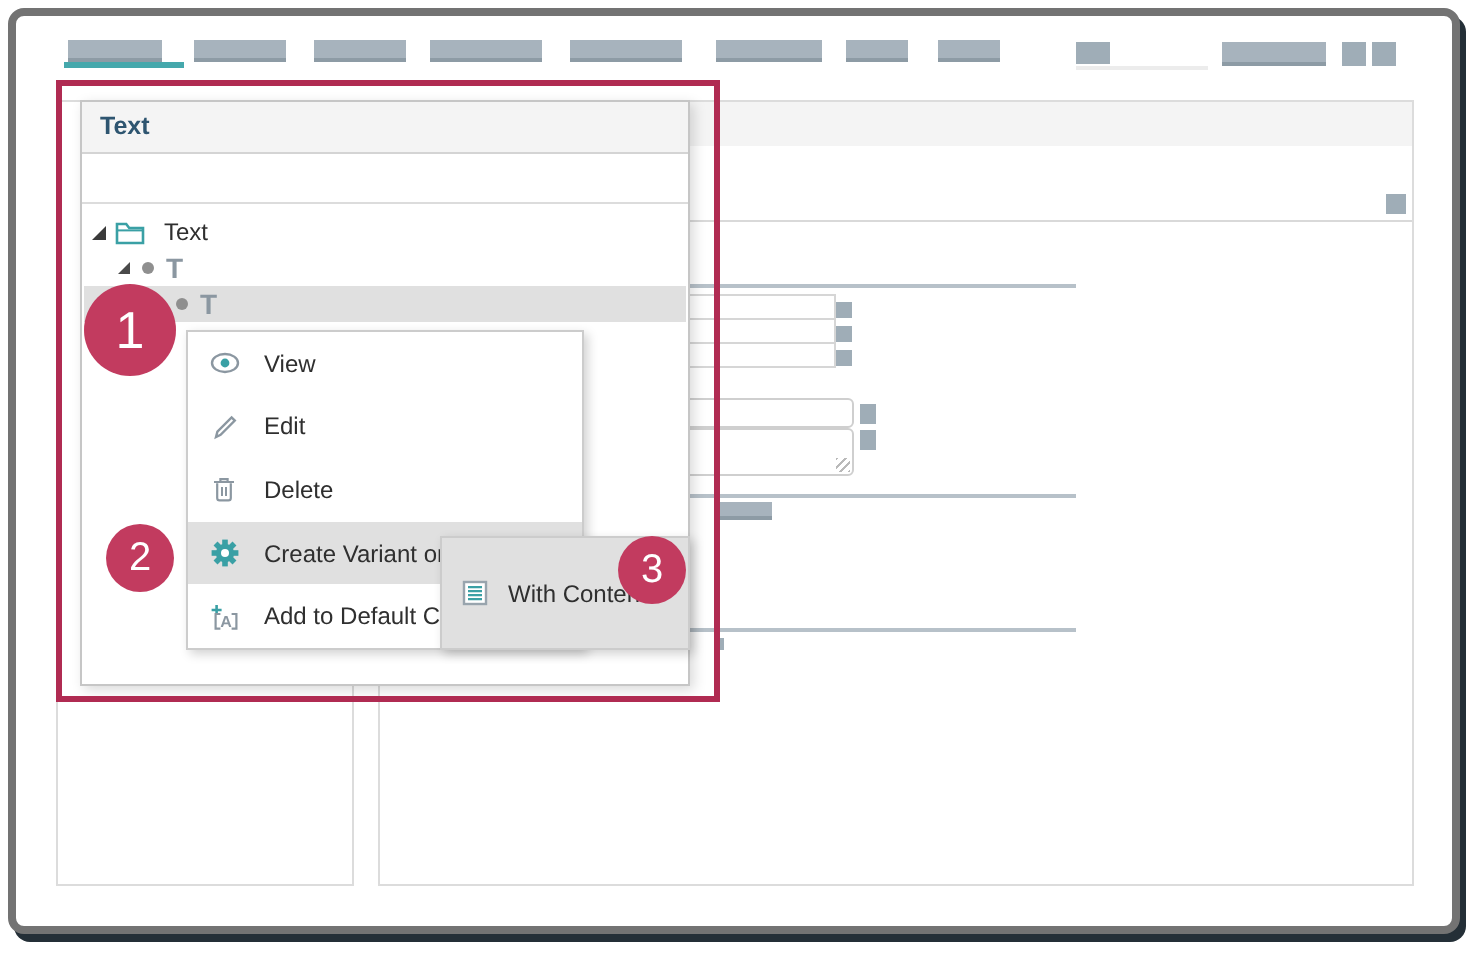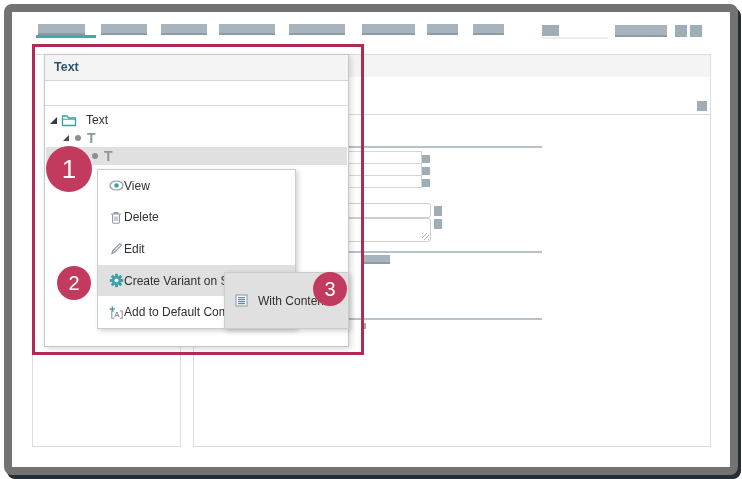--- a/index.html
+++ b/index.html
@@ -1,19 +1,19 @@
 <!DOCTYPE html>
 <html><head>
 <meta charset="utf-8">
 <style>
   html,body{margin:0;padding:0;background:#fff;}
   .stage{position:relative;width:742px;height:479px;background:#fff;
          font-family:"Liberation Sans","DejaVu Sans",sans-serif;font-size:12px;color:#2f2f2f;overflow:hidden;}
   .frame{position:absolute;left:4px;top:4px;width:718px;height:455px;background:#fff;
-         border:8px solid #737373;border-radius:8px;box-shadow:3px 4px 0 #242f37;}
+         border:4px solid #737373;border-radius:8px;box-shadow:3px 4px 0 #242f37;}
   .inner{position:absolute;left:0;top:0;right:0;bottom:0;}
 
   
   .ph{position:absolute;background:#a7b3bd;border-bottom:2px solid #8d9ba5;height:9px;}
   .tab-underline{position:absolute;height:3px;background:#45a8ac;}
   .search-wrap{position:absolute;left:530px;top:13px;width:66px;height:12px;border-bottom:2px solid #ececec;}
   .search-box{position:absolute;left:0;top:0;width:17px;height:11px;background:#9fadb7;}
   .sq{position:absolute;background:#9fadb7;}
 
   
@@ -37,21 +37,21 @@
   .tree-row.hl{background:#e0e0e0;}
   .tri{width:0;height:0;border-left:7px solid transparent;border-bottom:7px solid #3a3a3a;flex:none;}
   .tri.sm{border-left-width:6px;border-bottom-width:6px;border-bottom-color:#4a4a4a;}
   .bullet{width:6px;height:6px;border-radius:50%;background:#8f8f8f;flex:none;}
   .t-glyph{font-weight:bold;font-size:14px;color:#8b97a1;line-height:1;flex:none;}
   .tree-label{margin-left:5px;white-space:nowrap;}
 
   
   .menu{position:absolute;left:85px;top:157px;width:197px;height:158px;background:#fff;
         border:1px solid #cccccc;box-shadow:2px 2px 5px rgba(0,0,0,.18);z-index:30;display:flex;flex-direction:column;}
-  .menu-item{flex:1;display:flex;align-items:center;padding-left:10px;gap:0;white-space:nowrap;overflow:hidden;}
+  .menu-item{flex:1;display:flex;align-items:center;padding-left:10px;gap:12px;white-space:nowrap;overflow:hidden;}
   .menu-item.hl{background:#e0e0e0;}
   .icon-cell{width:16px;display:flex;justify-content:center;flex:none;}
   .submenu{position:absolute;left:212px;top:260px;width:123px;height:55px;background:#fff;
         border:1px solid #cccccc;box-shadow:2px 2px 5px rgba(0,0,0,.18);z-index:40;display:flex;flex-direction:column;}
   .submenu .menu-item{gap:9px;padding-left:8px;}
 
   
   .anno-box{position:absolute;left:20px;top:32px;width:326px;height:305px;border:3px solid #b02b52;z-index:50;}
   .badge{position:absolute;border-radius:50%;background:#c23b5f;color:#fff;display:flex;align-items:center;
          justify-content:center;z-index:60;}
@@ -145,35 +145,35 @@
           <span class="icon-cell">
             <svg width="15" height="11" viewBox="0 0 15 11">
               <ellipse cx="7.5" cy="5.5" rx="6.5" ry="4.5" fill="none" stroke="#8b97a1" stroke-width="1.2"></ellipse>
               <circle cx="7.5" cy="5.5" r="2.2" fill="#3aa0a5"></circle>
             </svg>
           </span>
           <span>View</span>
         </div>
         <div class="menu-item">
           <span class="icon-cell">
+            <svg width="13" height="13" viewBox="0 0 13 13">
+              <path d="M2,11.5 L2.7,8.8 L9.8,1.7 L11.4,3.3 L4.3,10.4 Z" fill="none" stroke="#8b97a1" stroke-width="1.2"></path>
+            </svg>
+          </span>
+          <span>Edit</span>
+        </div>
+        <div class="menu-item">
+          <span class="icon-cell">
             <svg width="12" height="13" viewBox="0 0 12 13">
               <path d="M1,3 H11 M4.2,3 V1.6 h3.6 V3" fill="none" stroke="#8b97a1" stroke-width="1.1"></path>
               <path d="M2.6,3.6 v7.4 a1.2,1.2 0 0 0 1.2,1.2 h4.4 a1.2,1.2 0 0 0 1.2,-1.2 v-7.4" fill="none" stroke="#8b97a1" stroke-width="1.1"></path>
               <path d="M5,5.5 v4.5 M7,5.5 v4.5" stroke="#8b97a1" stroke-width="1"></path>
             </svg>
           </span>
           <span>Delete</span>
-        </div>
-        <div class="menu-item">
-          <span class="icon-cell">
-            <svg width="13" height="13" viewBox="0 0 13 13">
-              <path d="M2,11.5 L2.7,8.8 L9.8,1.7 L11.4,3.3 L4.3,10.4 Z" fill="none" stroke="#8b97a1" stroke-width="1.2"></path>
-            </svg>
-          </span>
-          <span>Edit</span>
         </div>
         <div class="menu-item hl">
           <span class="icon-cell">
             <svg width="15" height="15" viewBox="0 0 15 15">
               <g fill="#3aa0a5">
                 <rect x="6.1" y="0.8" width="2.8" height="13.4"></rect>
                 <rect x="6.1" y="0.8" width="2.8" height="13.4" transform="rotate(45 7.5 7.5)"></rect>
                 <rect x="6.1" y="0.8" width="2.8" height="13.4" transform="rotate(90 7.5 7.5)"></rect>
                 <rect x="6.1" y="0.8" width="2.8" height="13.4" transform="rotate(135 7.5 7.5)"></rect>
                 <circle cx="7.5" cy="7.5" r="4.6"></circle>

